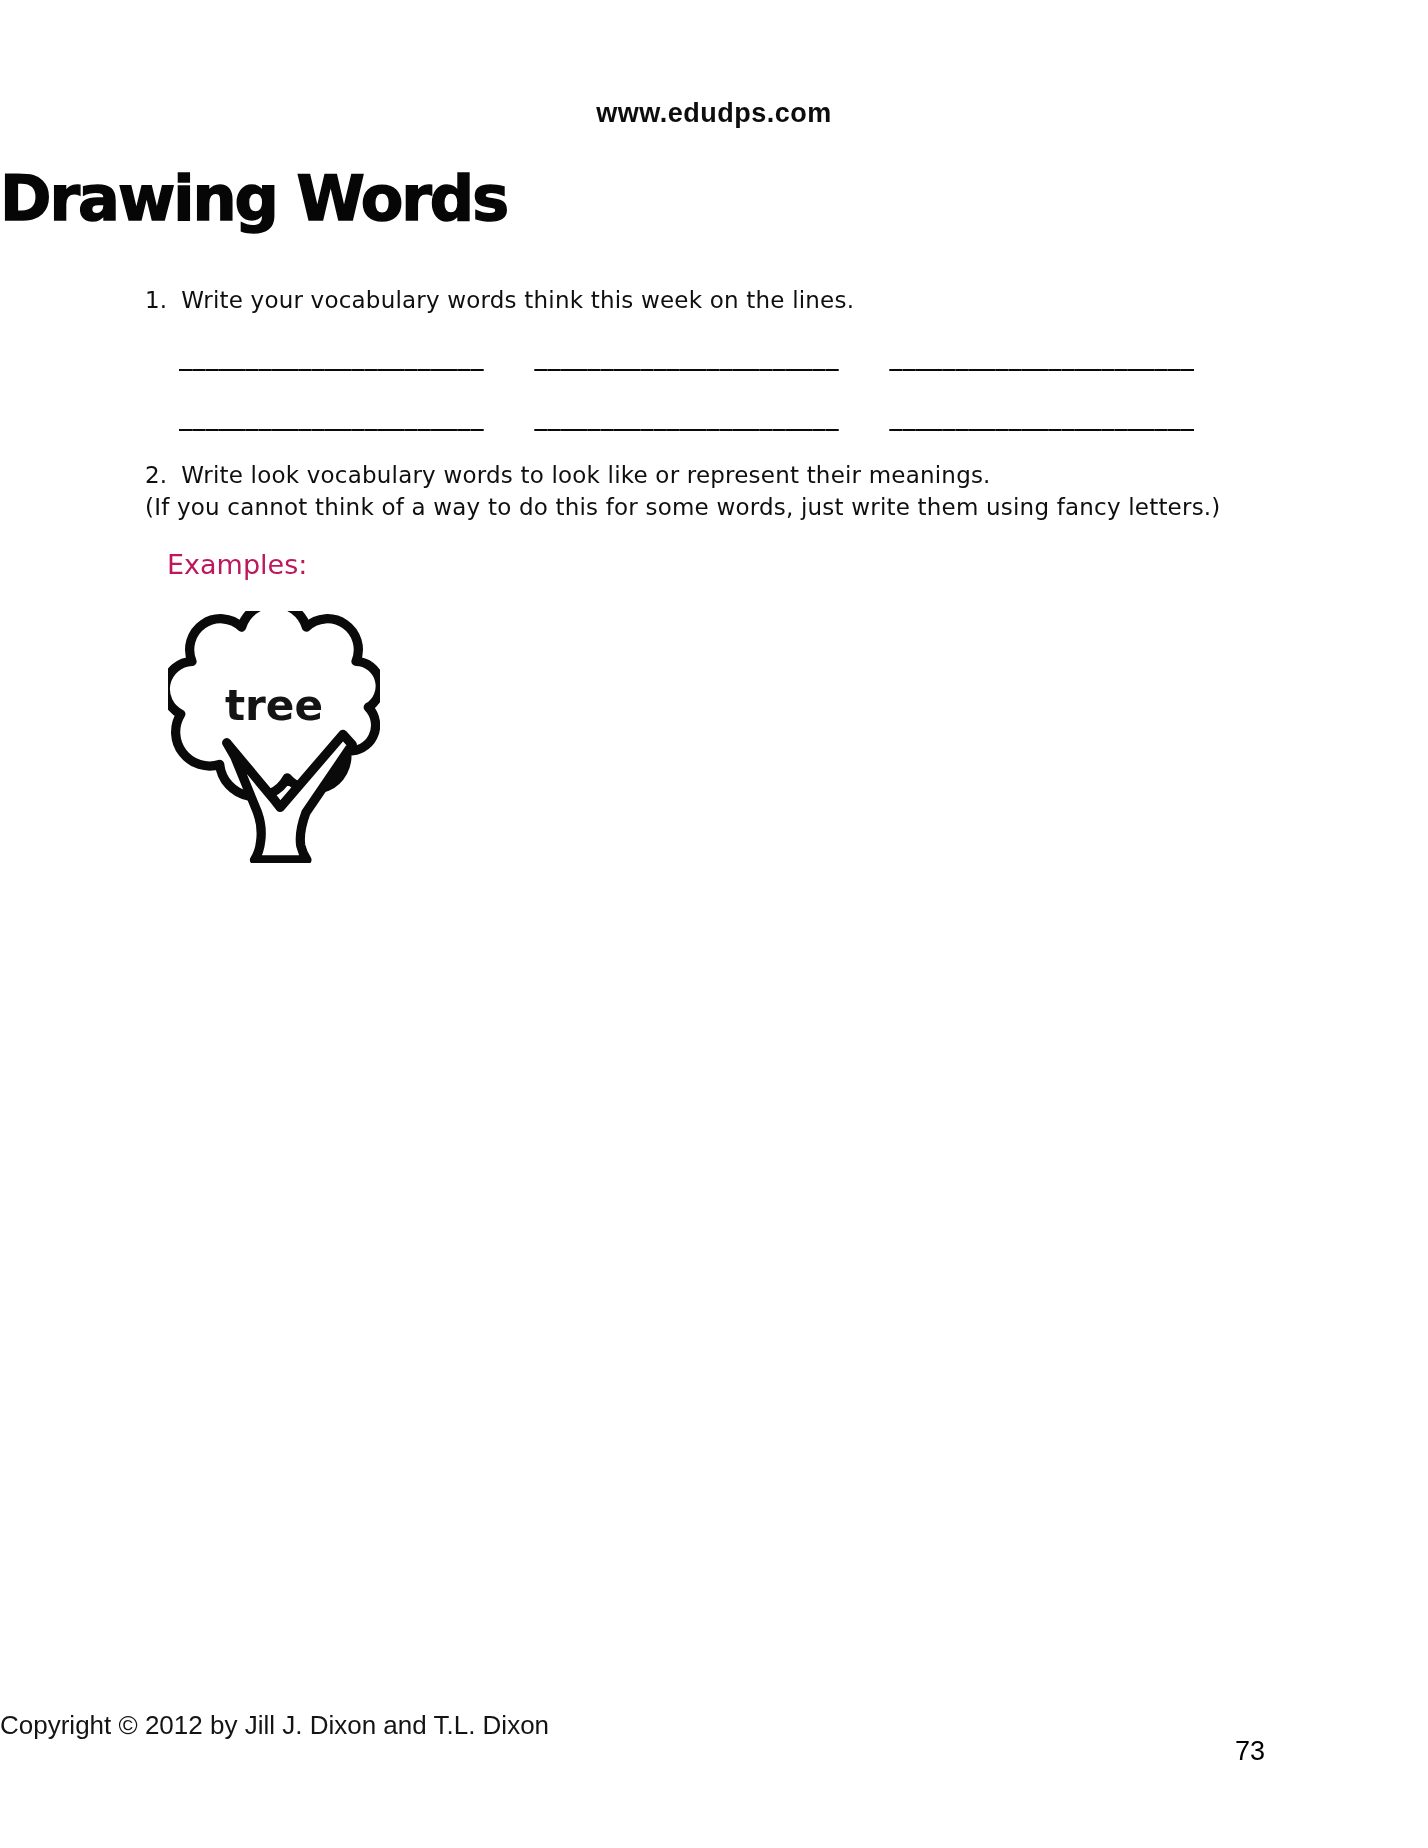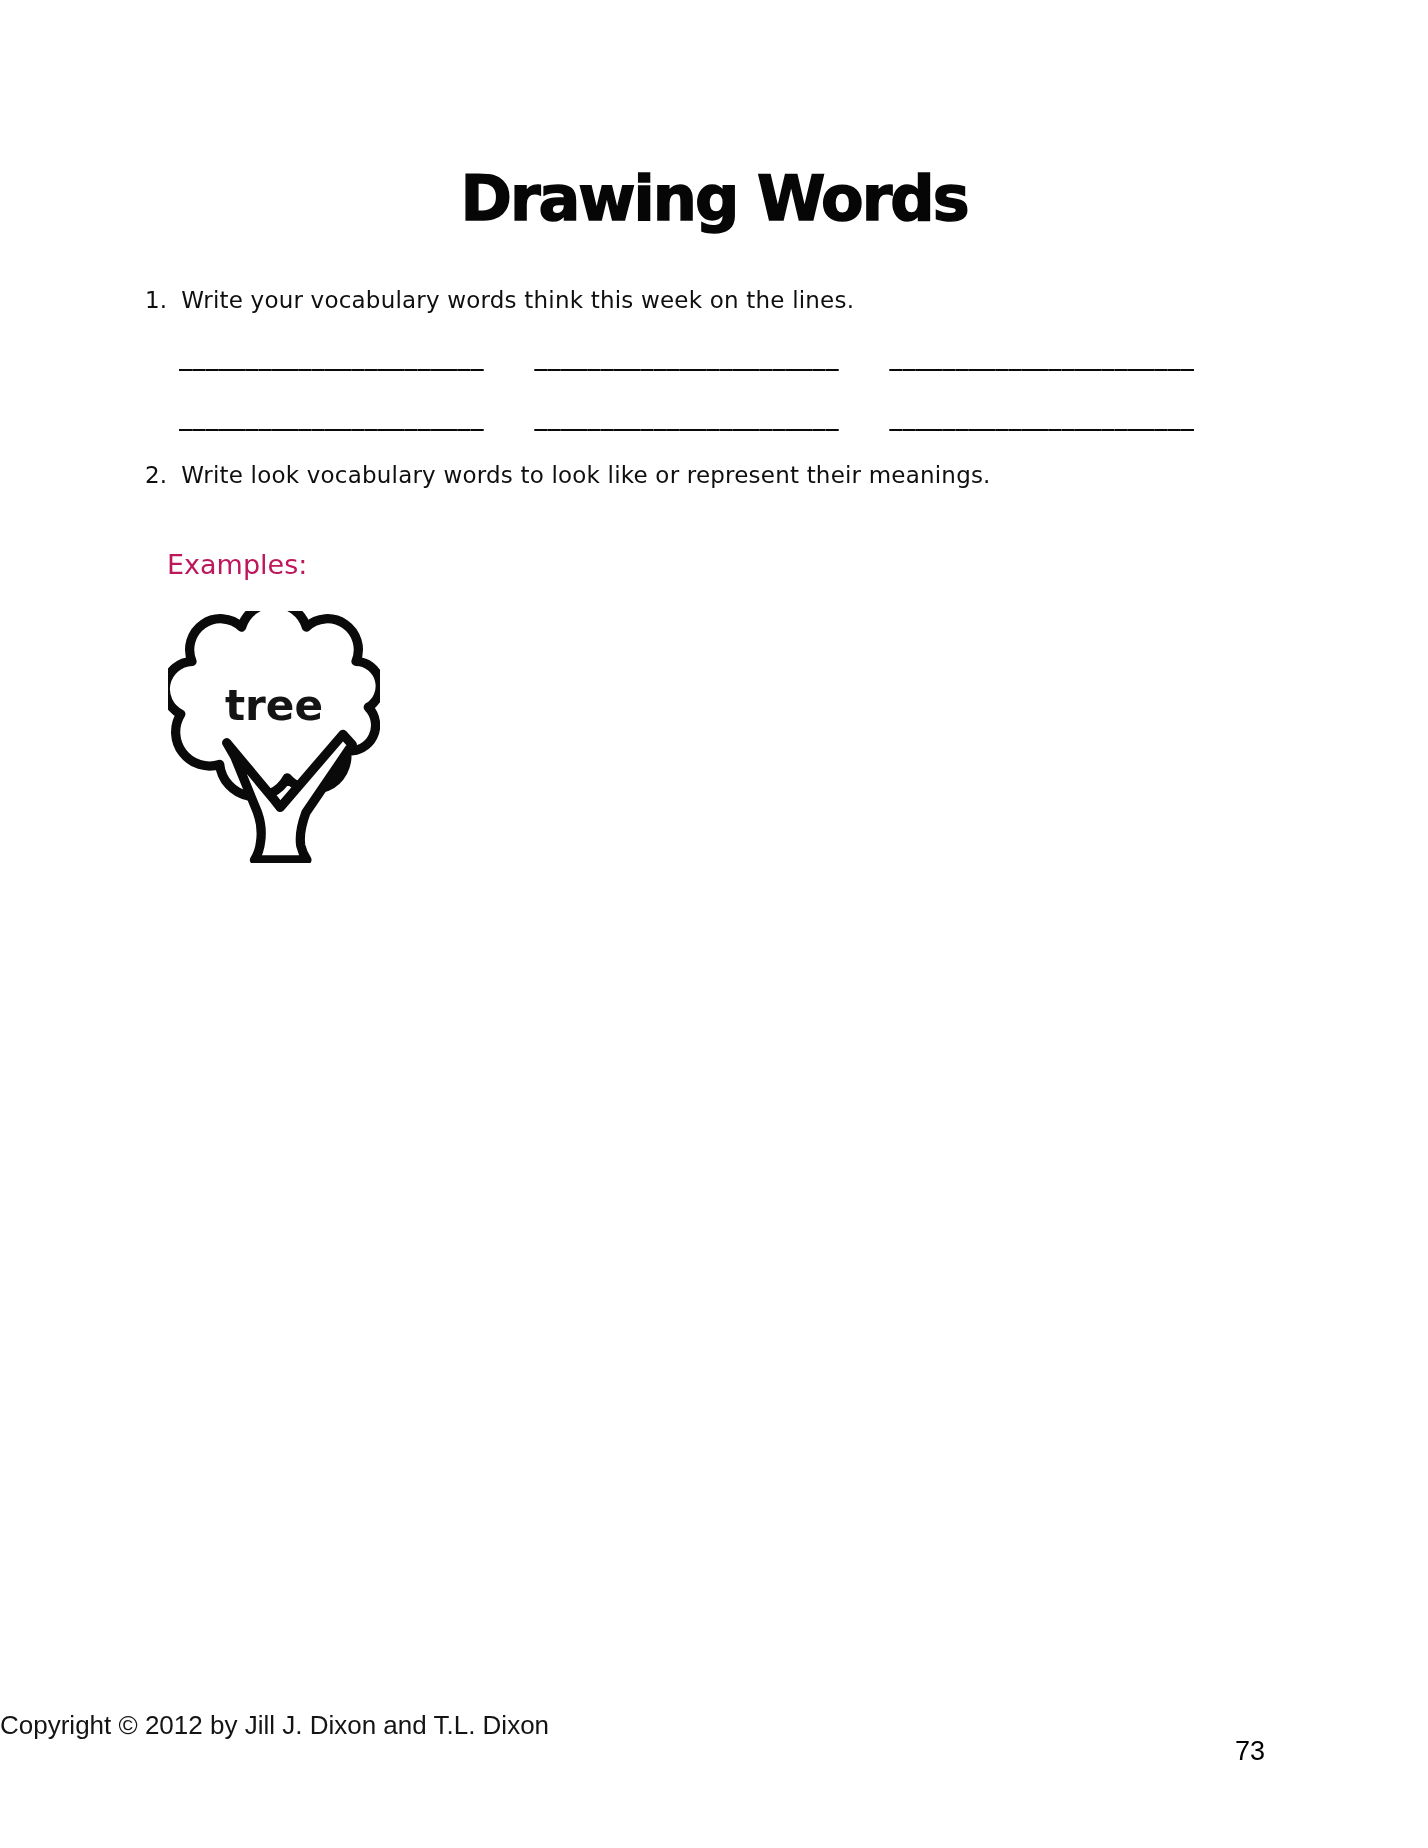--- a/index.html
+++ b/index.html
@@ -30,21 +30,20 @@
     letter-spacing: 0.5px;
     color: #0d0d0d;
   }
 
   .page-title {
     position: absolute;
     top: 168px;
     left: 0;
     width: 100%;
     margin: 0;
-    text-align: center;
     font-family: "DejaVu Sans", sans-serif;
     font-weight: 900;
     font-size: 62px;
     letter-spacing: -2px;
     line-height: 1;
     color: #060606;
     -webkit-text-stroke: 1.5px #060606;
   }
 
   .instr {
@@ -128,20 +127,21 @@
     font-family: "Liberation Sans", sans-serif;
     font-size: 27px;
     color: #000000;
   }
 </style>
 </head>
 <body>
 
 <div class="page">
 
+  <div class="site-url">www.edudps.com</div>
 
   <h1 class="page-title">Drawing Words</h1>
 
   <div class="instr instr-1">
     <span class="num">1.</span><span>Write your vocabulary words think this week on the lines.</span>
   </div>
 
   <div class="lines-row lines-row-1">
     <span class="blank-line">_______________________</span>
     <span class="blank-line">_______________________</span>
@@ -149,20 +149,21 @@
   </div>
 
   <div class="lines-row lines-row-2">
     <span class="blank-line">_______________________</span>
     <span class="blank-line">_______________________</span>
     <span class="blank-line">_______________________</span>
   </div>
 
   <div class="instr instr-2">
     <span class="num">2.</span><span>Write look vocabulary words to look like or represent their meanings.</span>
+    <span class="note">(If you cannot think of a way to do this for some words, just write them using fancy letters.)</span>
   </div>
 
   <div class="examples-label">Examples:</div>
 
   <div class="tree-figure">
     <svg viewBox="0 0 206 245" xmlns="http://www.w3.org/2000/svg">
 
       <path d="M 12.4,100.2
                A 33 33 0 0 0 50.2,149.2
                A 35 35 0 0 0 115.8,162.2

